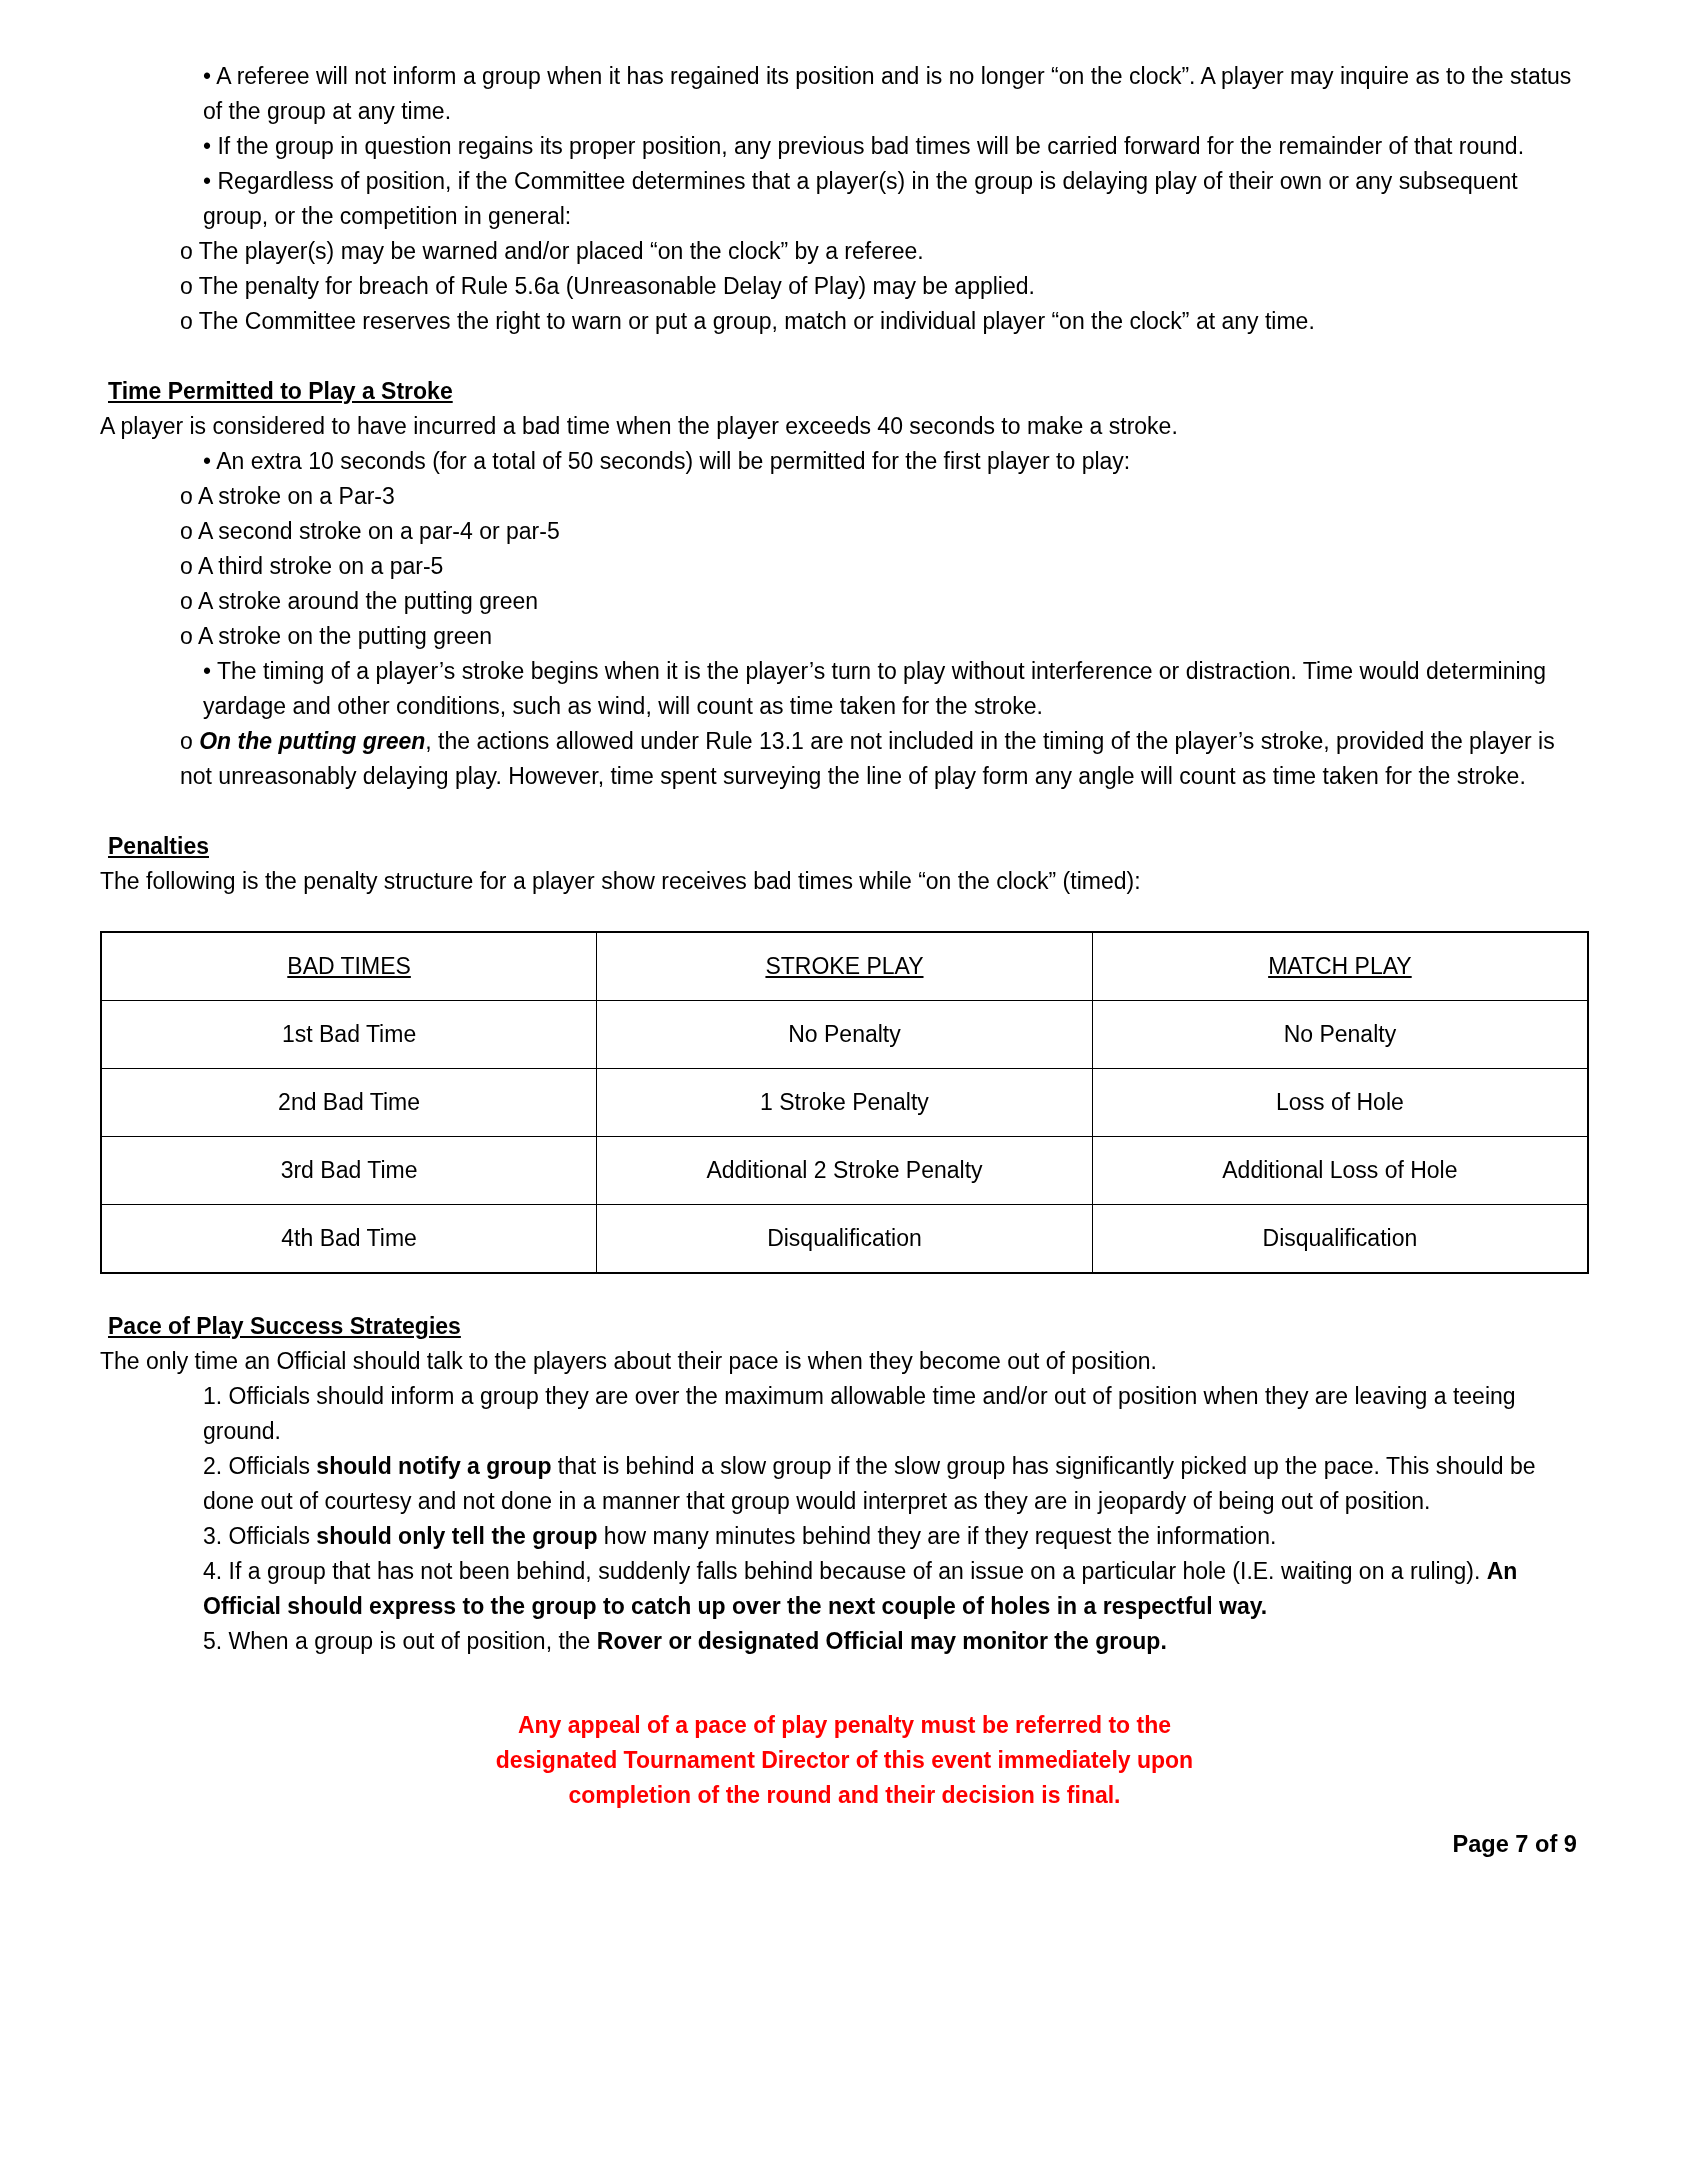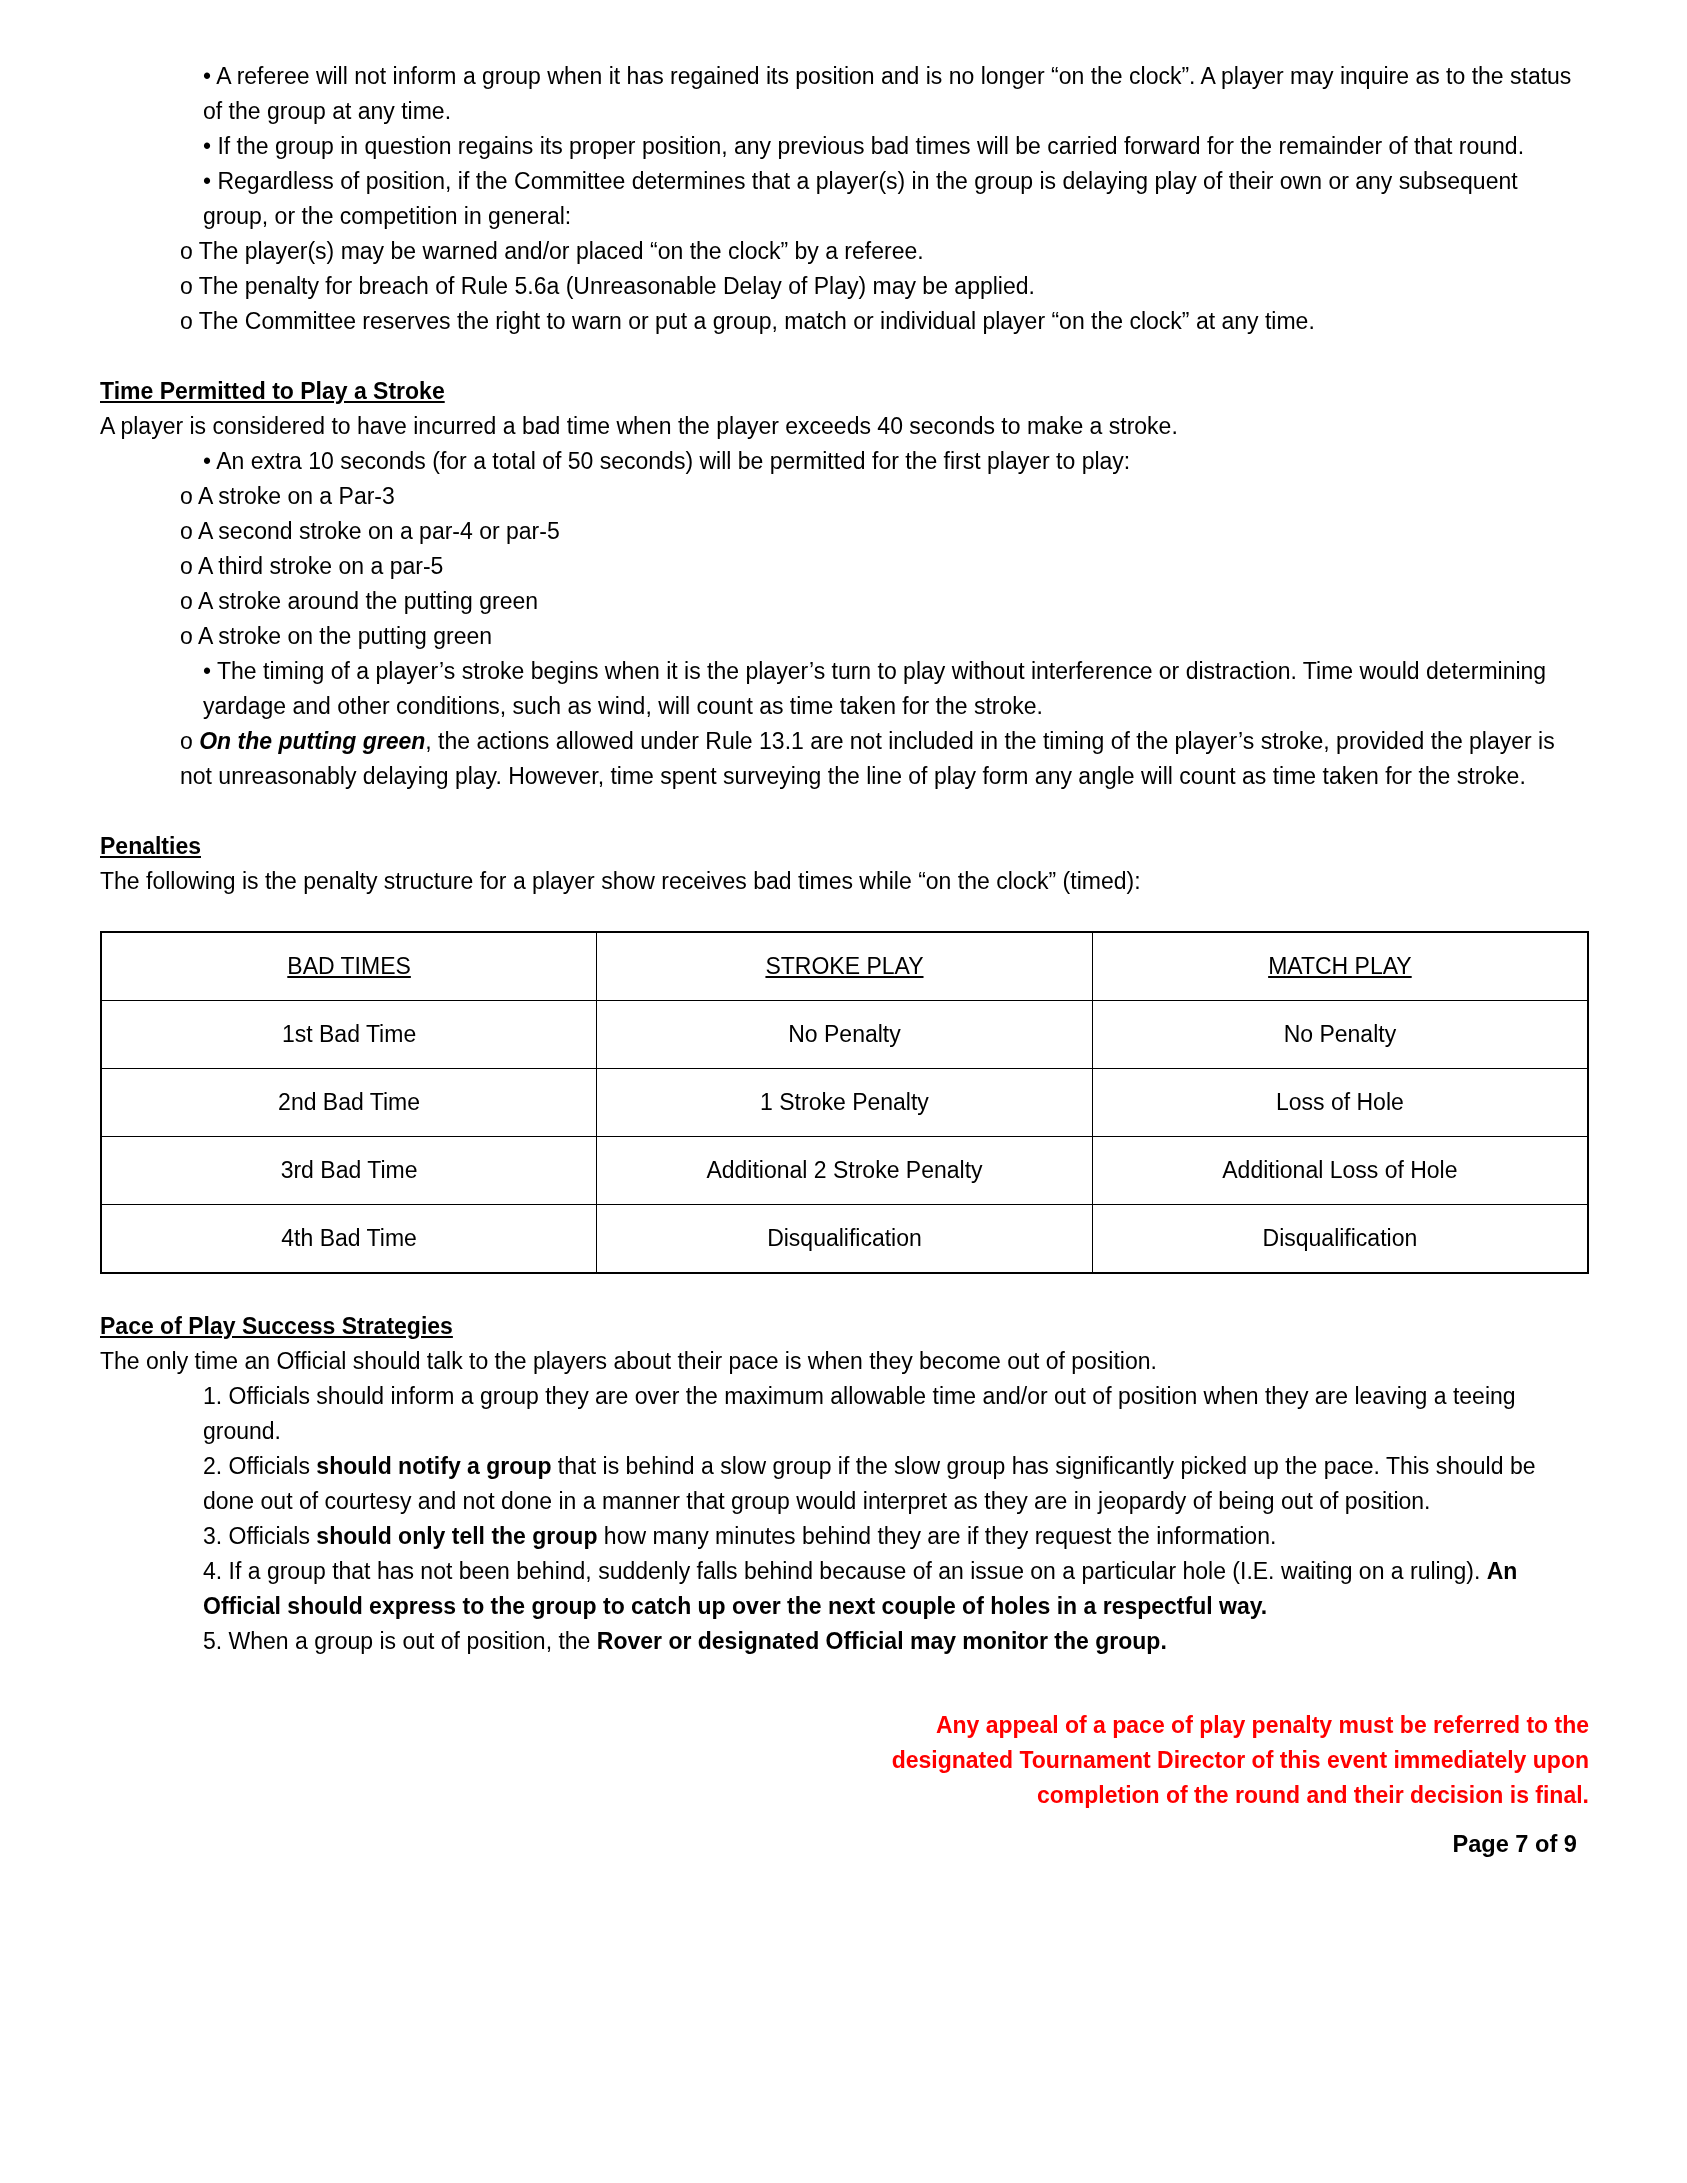--- a/index.html
+++ b/index.html
@@ -18,42 +18,42 @@
     font-size: 23px;
     line-height: 35px;
     color: #000000;
   }
   .para { margin: 0; }
   .indent-1 { margin-left: 103px; }
   .indent-2 { margin-left: 80px; }
   .heading {
     font-weight: bold;
     text-decoration: underline;
-    margin: 35px 0 0 0;
+    margin: 35px 0 0 8px;
   }
   .penalty-table {
     width: 100%;
     border-collapse: collapse;
     border: 2.5px solid #000;
     margin-top: 32px;
     margin-bottom: 10px;
     table-layout: fixed;
   }
   .penalty-table th, .penalty-table td {
     border: 1.7px solid #000;
     height: 67px;
     text-align: center;
     vertical-align: middle;
     padding: 0 8.4px;
   }
   .penalty-table th { font-weight: normal; }
   .th-u { text-decoration: underline; }
   .notice {
     margin-top: 49px;
-    text-align: right;
+    text-align: center;
     font-weight: bold;
   }
   .footer {
     position: absolute;
     right: 110px;
     bottom: 101px;
     font-weight: bold;
     font-size: 23.6px;
   }
 </style>

